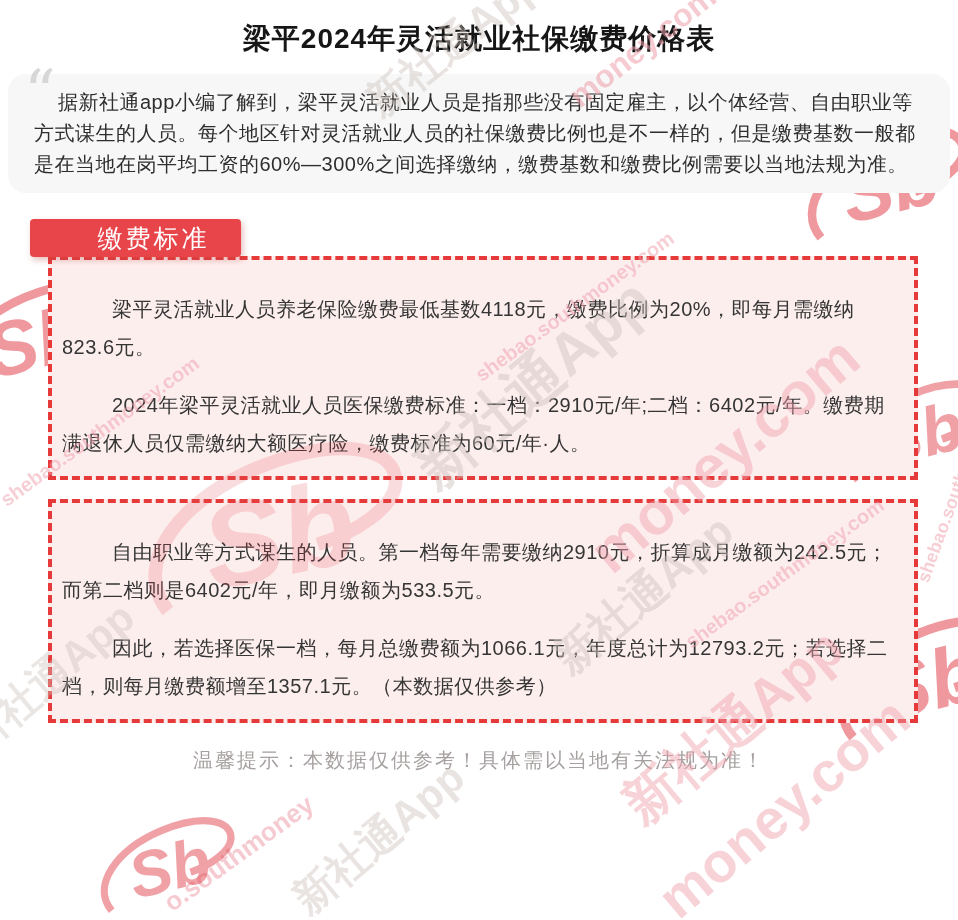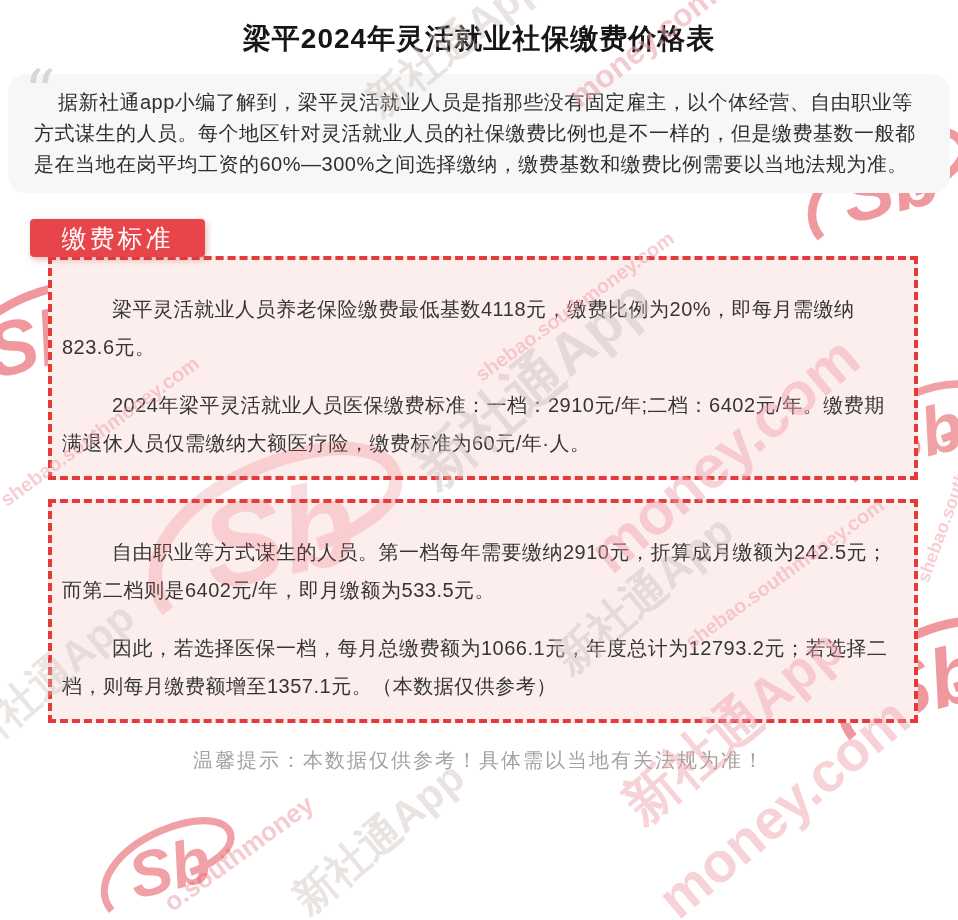--- a/index.html
+++ b/index.html
@@ -40,20 +40,21 @@
   .banner{
     position:relative;z-index:2;
     margin-left:30px;
     width:175px;height:38px;
     background:#e8454b;
     border-radius:4px;
     color:#ffffff;
     font-size:25px;line-height:38px;
     text-align:center;letter-spacing:3px;
     box-shadow:2px 3px 6px rgba(190,70,70,0.35);
+    padding-left:36px;
   }
   .dashed-box{
     position:relative;z-index:1;
     margin:-1px 40px 0 48px;
     border:4px dashed #e63a3a;
     background:#fdeeee;
     padding:30px 14px 14px 10px;
   }
   .dashed-box p{
     margin:0 0 20px 0;

